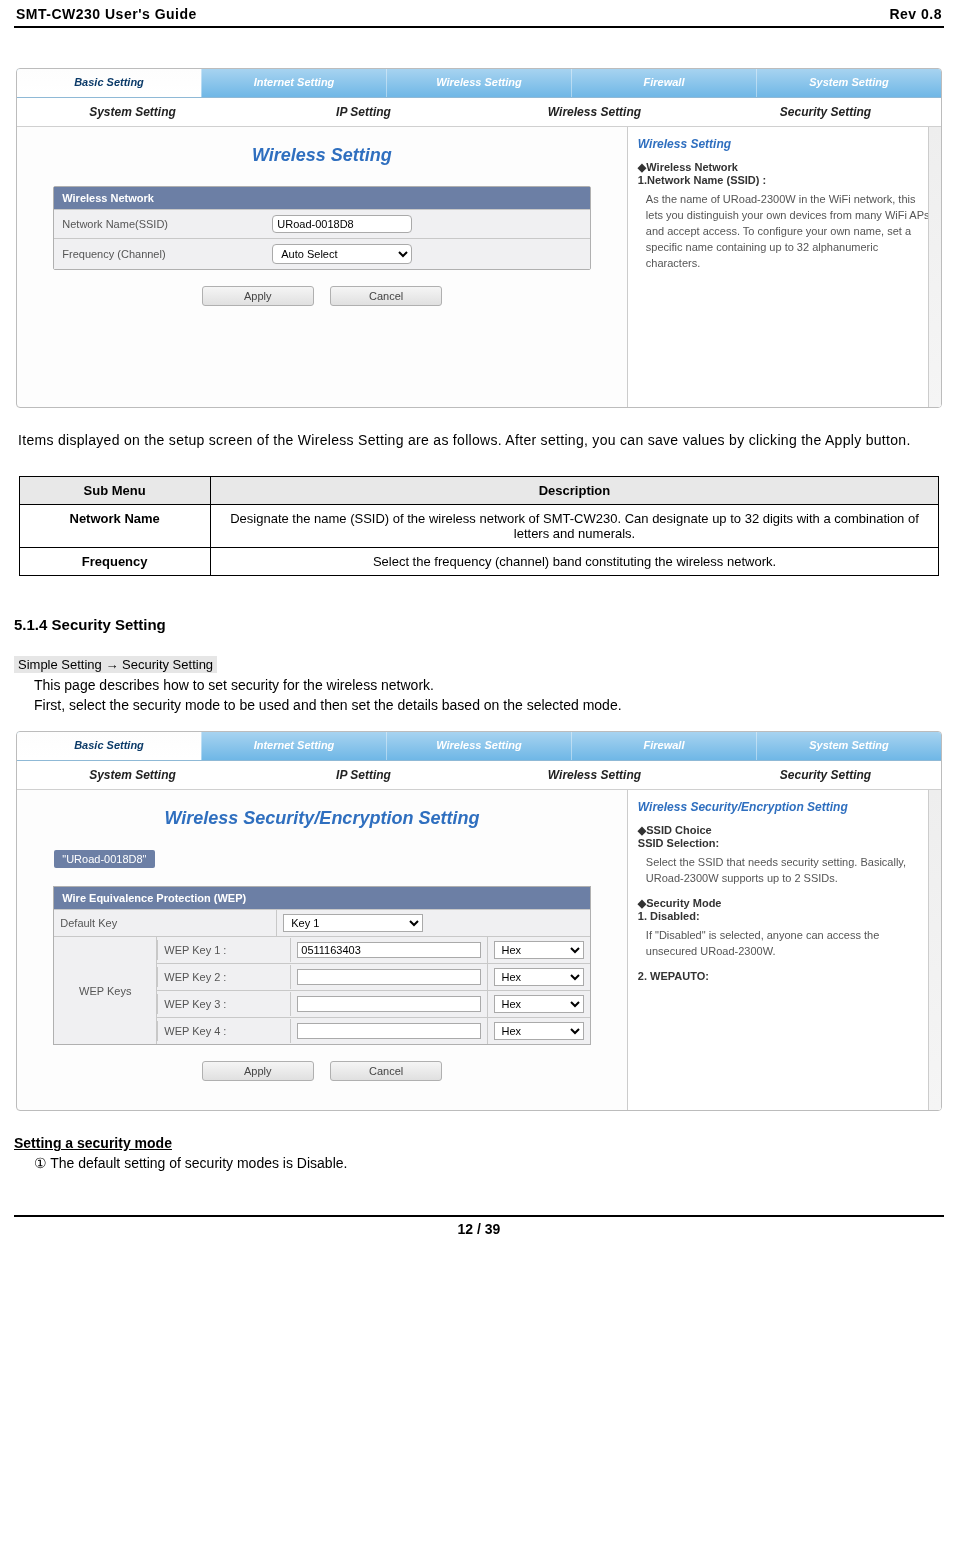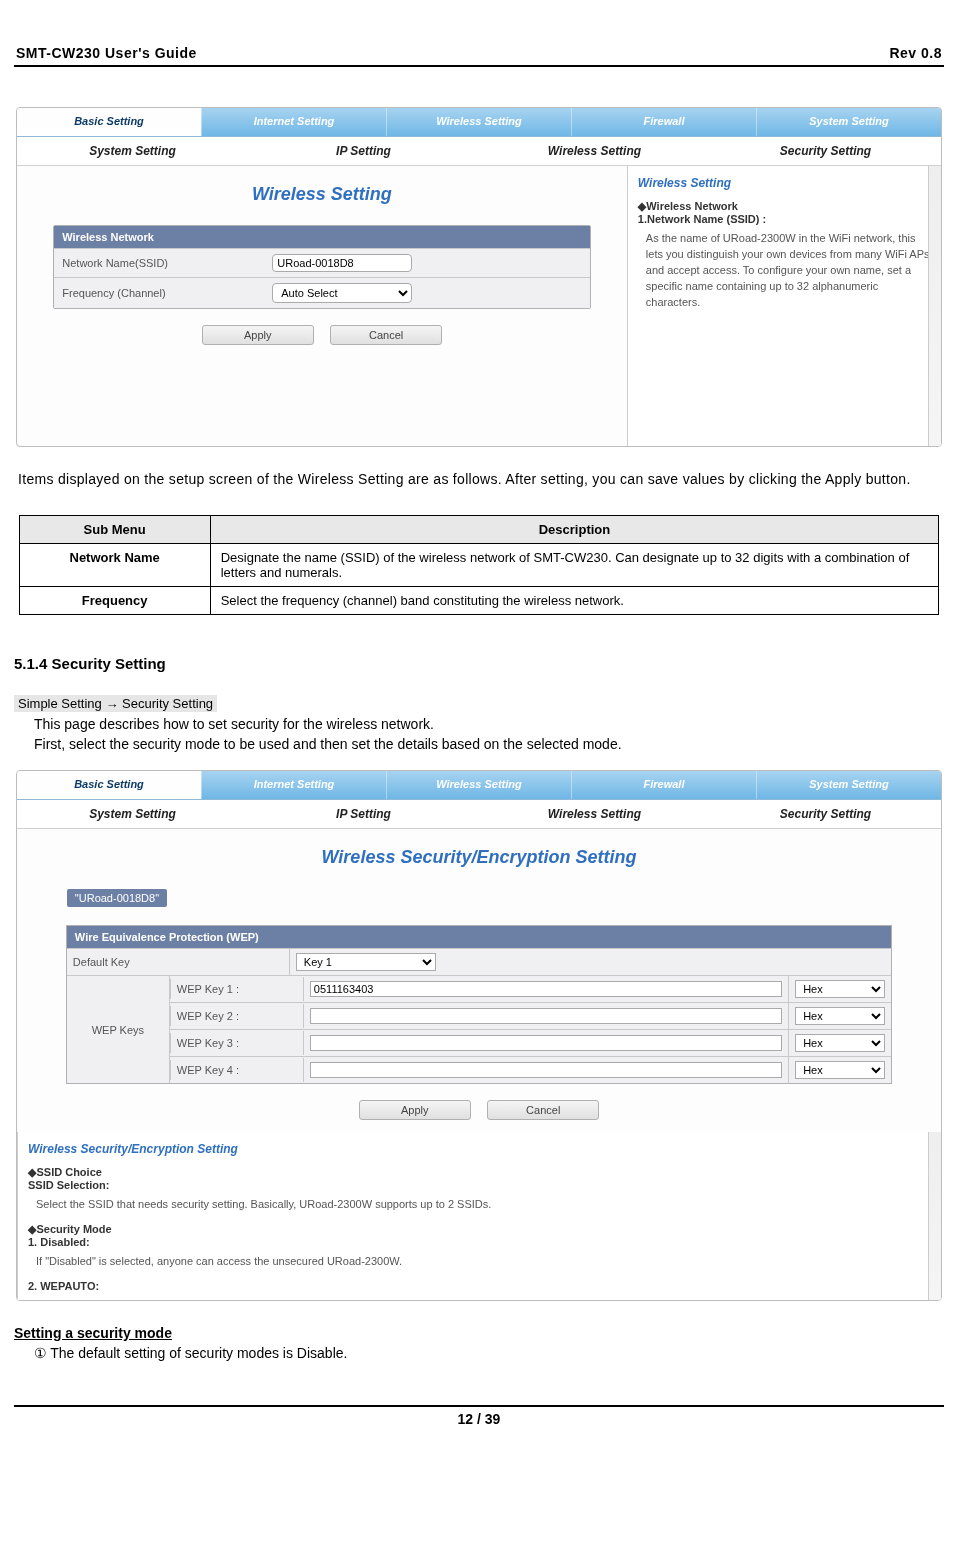--- a/index.html
+++ b/index.html
@@ -10,21 +10,20 @@
     background: #fff;
   }
   .page-header {
     display: flex;
     justify-content: space-between;
     padding: 6px 2px 4px;
     font-weight: bold;
     font-size: 14px;
     font-family: "Comic Sans MS", cursive, sans-serif;
     letter-spacing: 0.5px;
-    margin-top: 39px;
   }
   .hr-thick { border-top: 2px solid #000; margin-bottom: 40px; }
   .hr-foot  { border-top: 2px solid #000; margin-top: 44px; }
   .panel {
     margin: 0 2px 24px;
     border: 1px solid #bcbcbc;
     border-radius: 4px;
     overflow: hidden;
     background: #fdfdfd;
   }
@@ -57,21 +56,21 @@
     color: #222;
     border-bottom: 1px solid #d0d0d0;
   }
   .subtabbar > div {
     flex: 1;
     text-align: center;
     padding: 7px 4px;
     font-style: italic;
   }
   .panel-body { display: flex; min-height: 280px; }
-  .panel-body-small { display: flex; min-height: 320px; flex-direction: column; }
+  .panel-body-small { display: flex; min-height: 320px; }
   .panel-left {
     flex: 0 0 66%;
     padding: 18px 14px 12px;
     position: relative;
     box-sizing: border-box;
   }
   .panel-right {
     flex: 0 0 34%;
     border-left: 1px solid #ccc;
     background: #fff;
@@ -169,20 +168,21 @@
     border-collapse: collapse;
     width: 99%;
     margin: 0 auto 40px;
     font-size: 13px;
     font-family: Liberation Sans, sans-serif;
   }
   table.desc th, table.desc td {
     border: 1px solid #000;
     padding: 6px 10px;
     vertical-align: top;
+    text-align: center;
   }
   table.desc th {
     background: #e8e8e8;
     font-weight: bold;
     text-align: center;
   }
   table.desc td.lbl {
     background: #fff;
     font-weight: bold;
     text-align: center;

